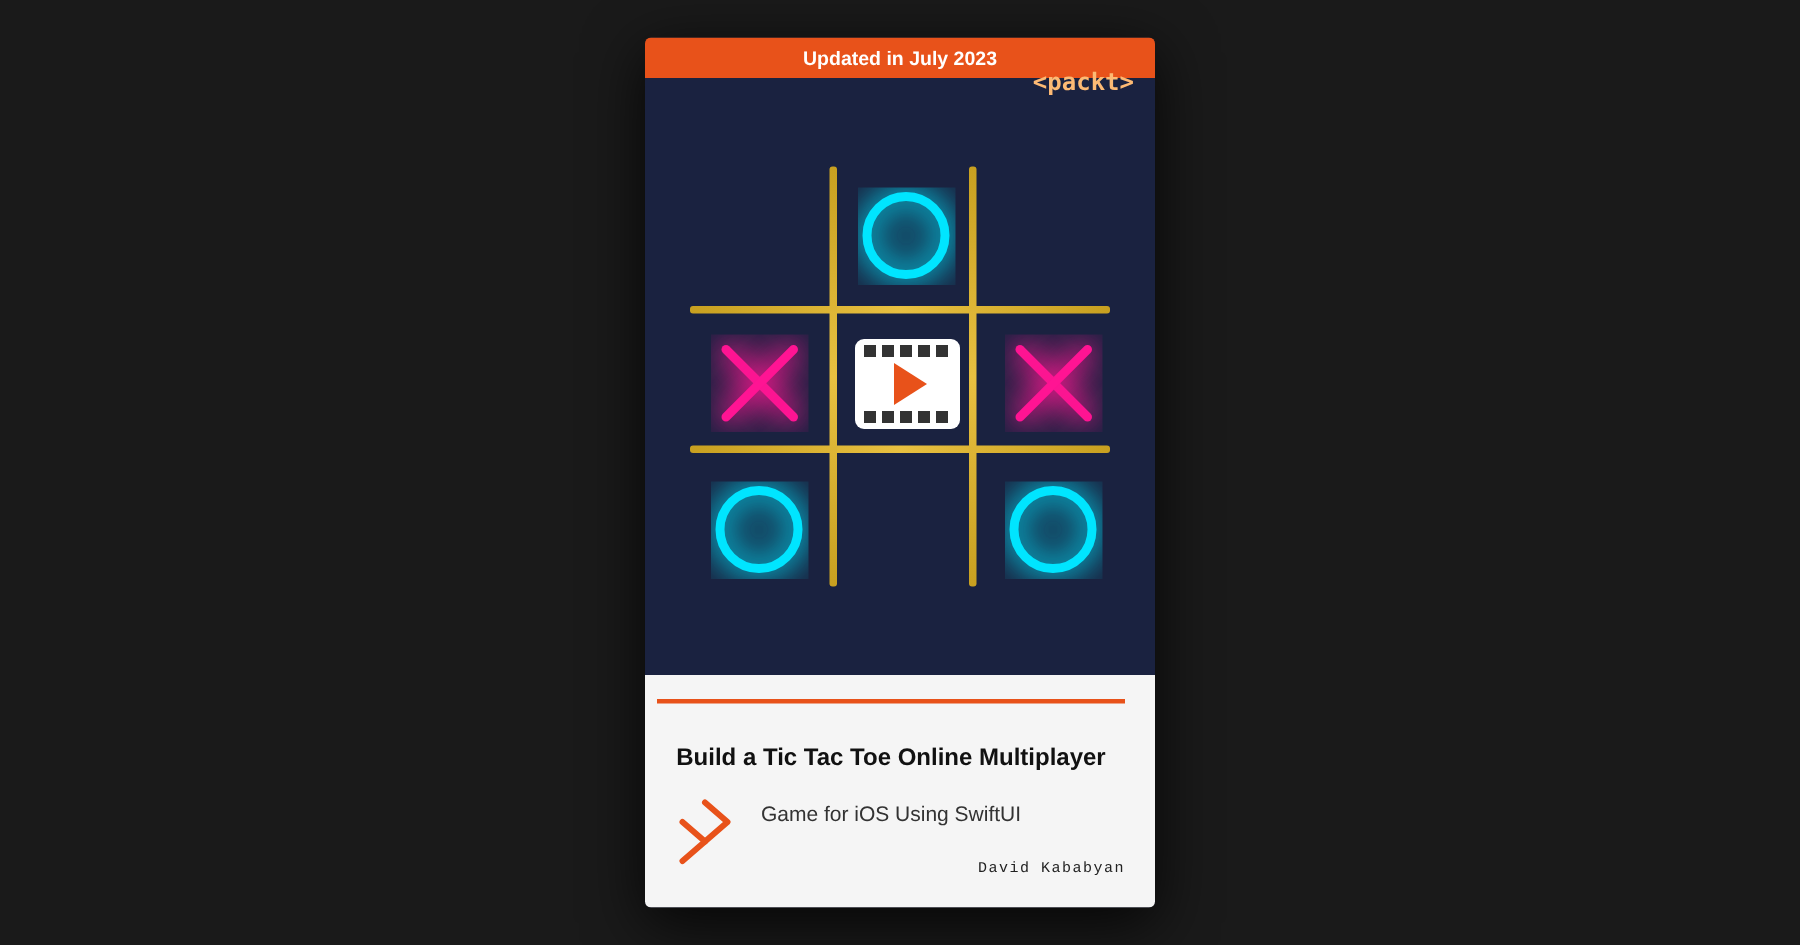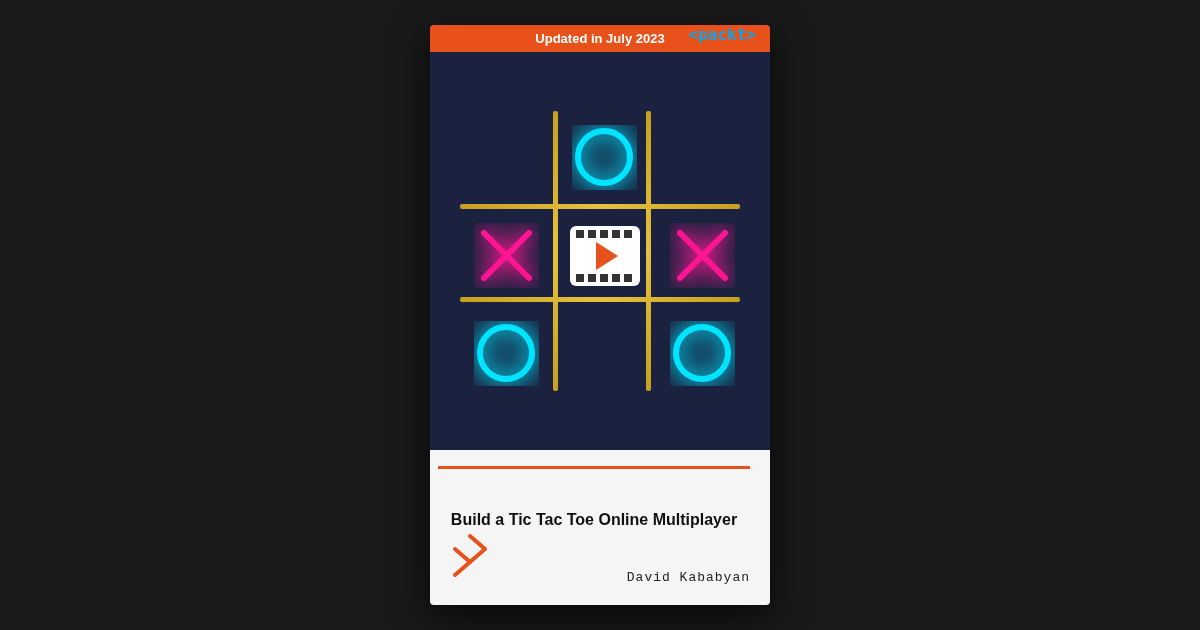--- a/index.html
+++ b/index.html
@@ -21,23 +21,23 @@
       border-radius: 4px;
       display: flex;
       flex-direction: column;
       position: relative;
       box-shadow: 0 10px 40px rgba(0,0,0,0.8);
       overflow: hidden;
     }
 
     .packt-logo {
       position: absolute;
-      top: 0;
+      top: 20px;
       right: 14px;
-      color: #0ea5e9;
+      color: #fdba74;
       font-size: 16px;
       font-weight: bold;
       font-family: monospace;
       z-index: 10;
     }
 
     .update-banner {
       background: #e8521a;
       color: #ffffff;
       text-align: center;
@@ -211,21 +211,21 @@
       margin-top: 10px;
     }
 
     .chevrons {
       position: absolute;
       bottom: 20px;
       left: 20px;
     }
 
     .author-name {
-      font-size: 13px;
+      font-size: 10px;
       color: #222;
       font-family: 'Courier New', monospace;
       letter-spacing: 1px;
     }
   </style>
 </head>
 <body>
 
 <div class="book-cover">
 
@@ -280,20 +280,21 @@
         </svg>
       </div>
 
     </div>
   </div>
 
   <div class="cover-bottom">
     <div class="separator-line"></div>
 
     <div class="book-title">Build a Tic Tac Toe Online Multiplayer</div>
+    <div class="book-subtitle">Game for iOS Using SwiftUI</div>
 
     <div class="author-section">
 
       <div class="chevrons">
         <svg width="40" height="50" viewBox="0 0 40 50">
           <polyline points="20,5 35,18 20,31" fill="none" stroke="#e8521a" stroke-width="4" stroke-linecap="round" stroke-linejoin="round"></polyline>
           <polyline points="5,18 20,31 5,44" fill="none" stroke="#e8521a" stroke-width="4" stroke-linecap="round" stroke-linejoin="round"></polyline>
         </svg>
       </div>
       <span class="author-name">David Kababyan</span>

